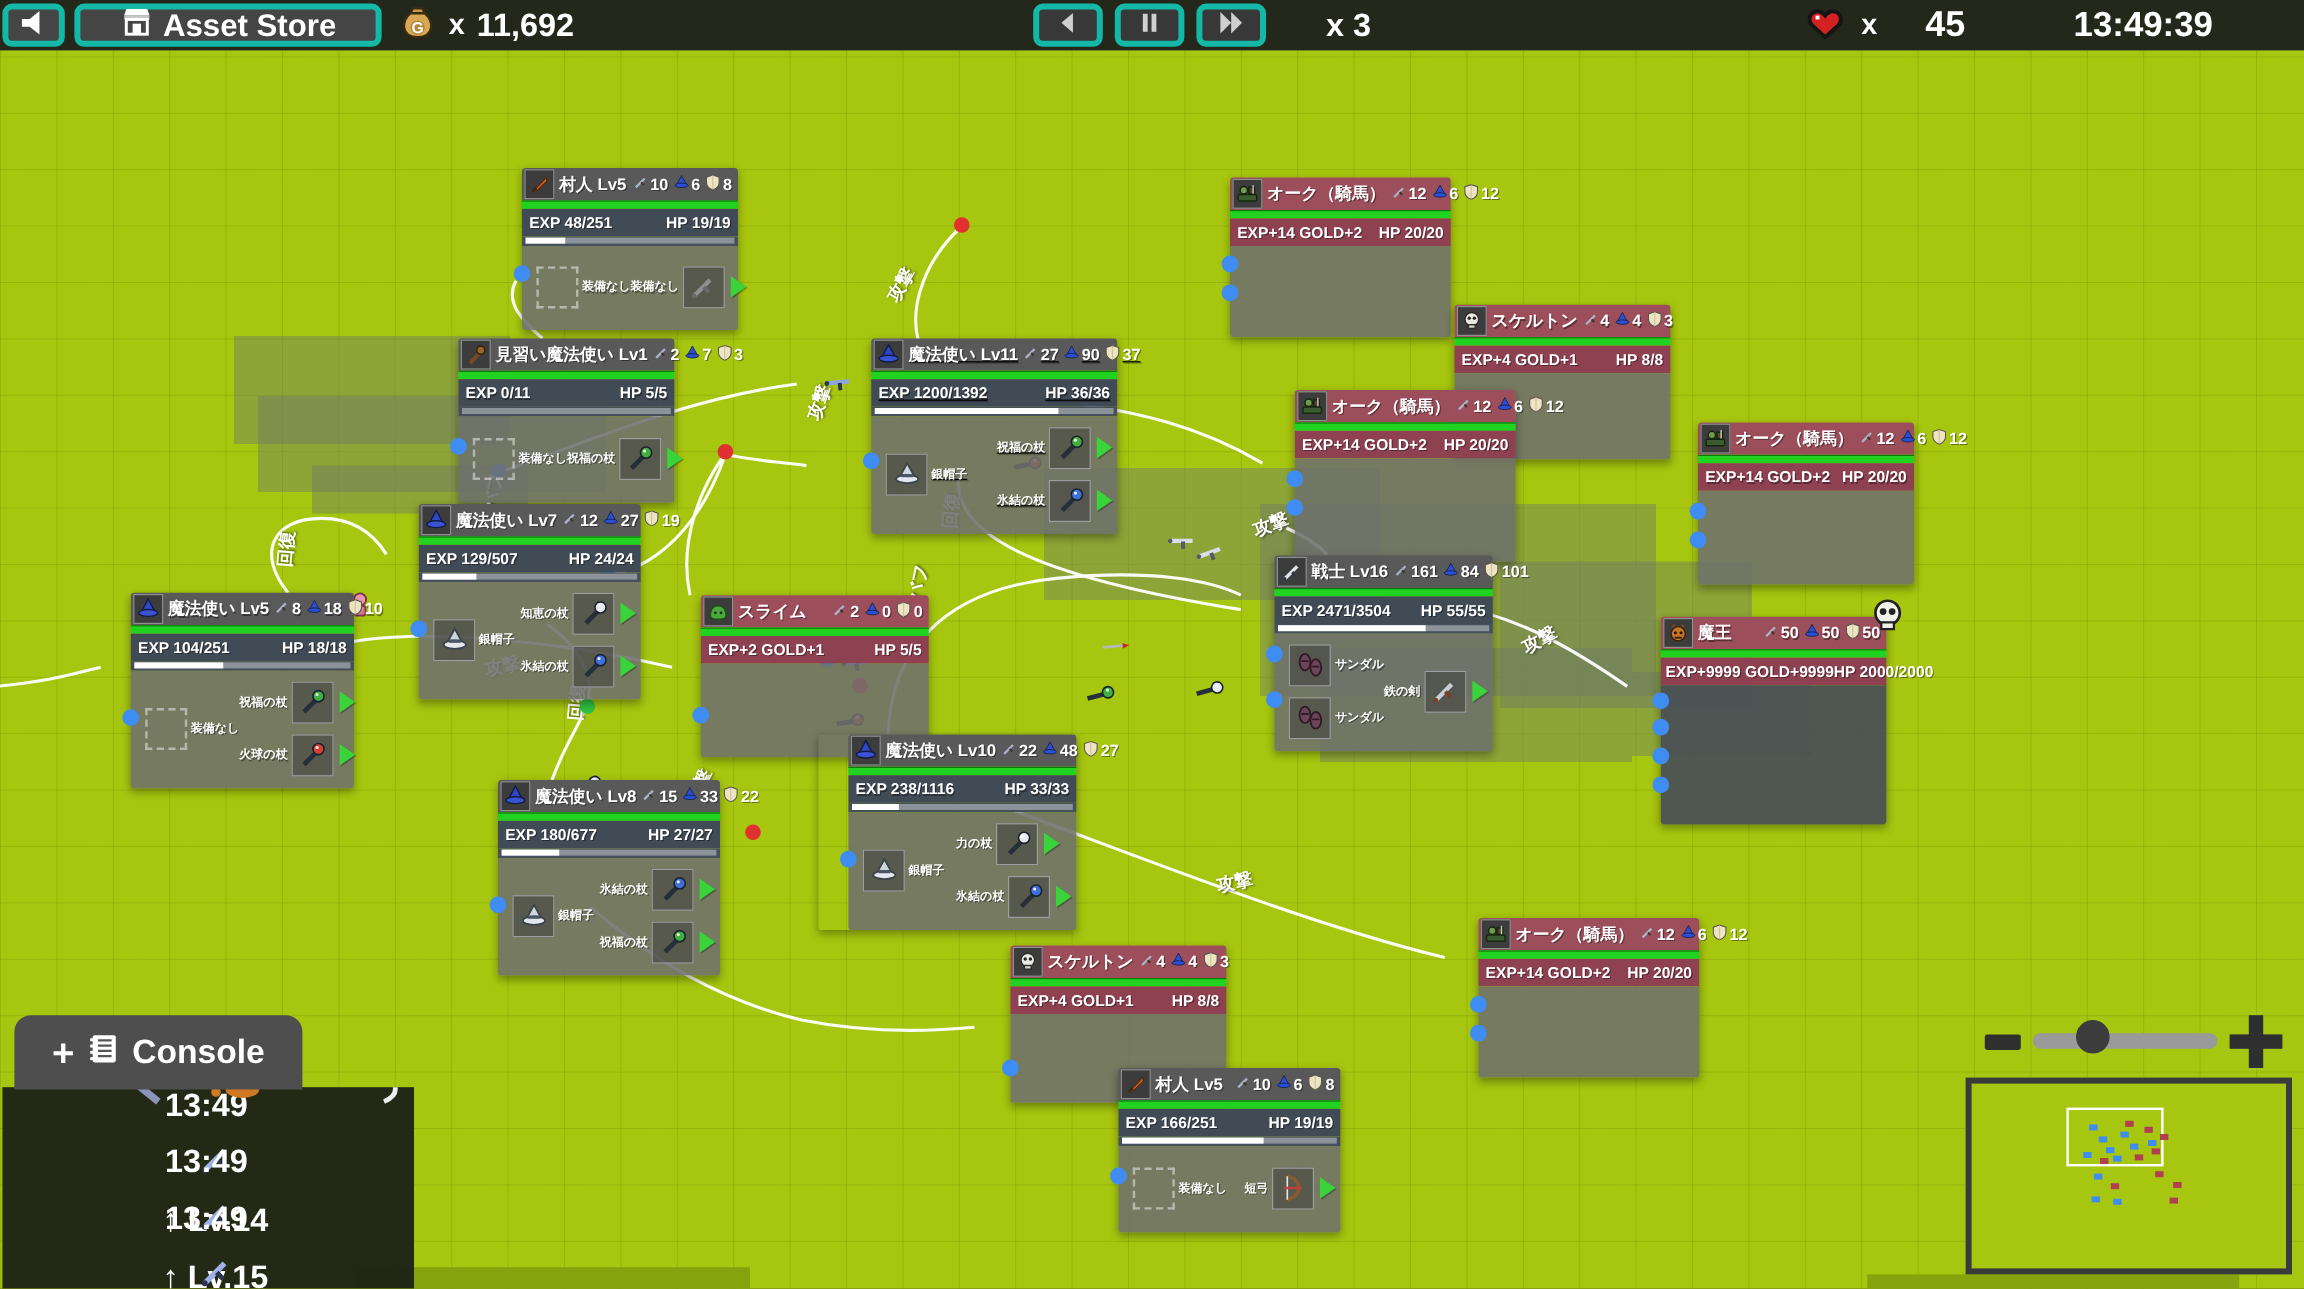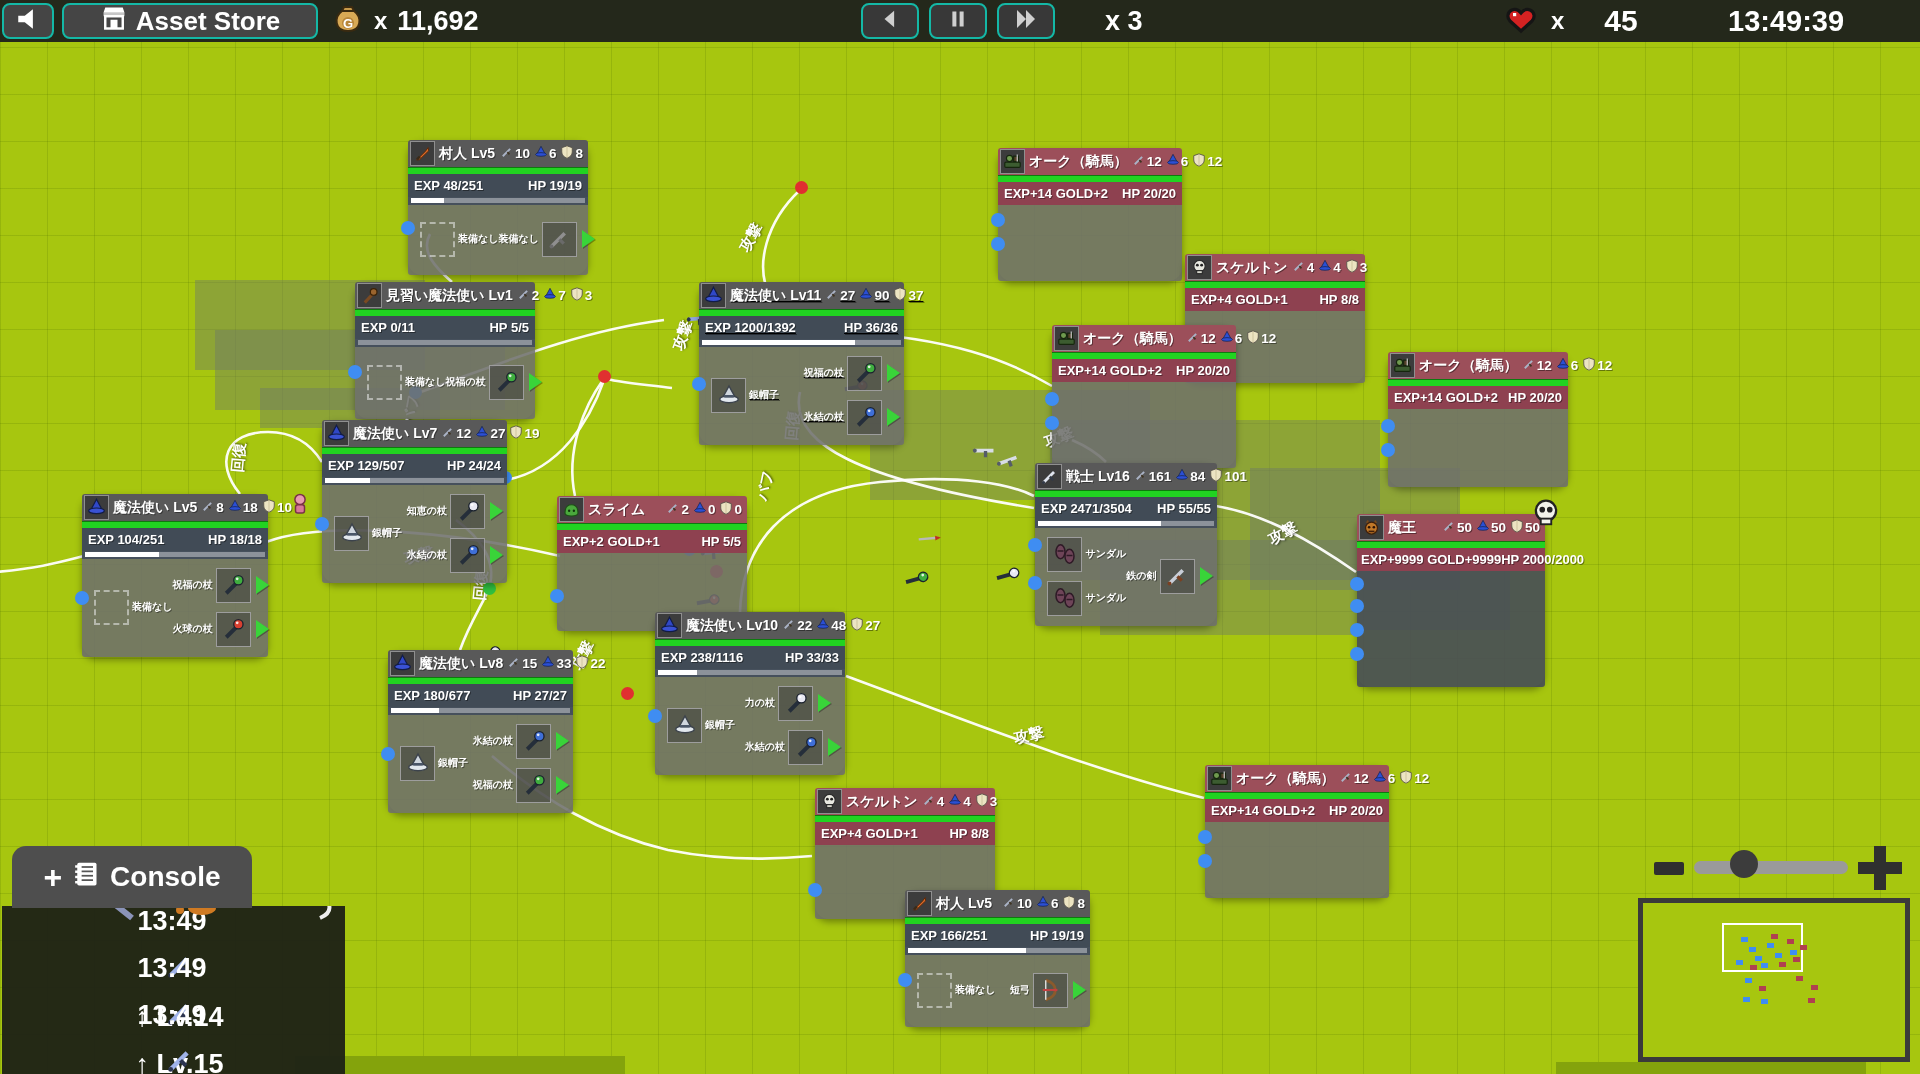--- a/index.html
+++ b/index.html
@@ -13,21 +13,21 @@
       linear-gradient(90deg,rgba(90,120,0,.22) 1px,transparent 1px);
     background-size:47px 47px;}
   .shadow{position:absolute;background:#6e7a66;opacity:.45;z-index:1;}
   .strip{position:absolute;background:#84a30c;z-index:1;}
   #lines{position:absolute;inset:0;z-index:2;pointer-events:none;}
   .flabel{position:absolute;z-index:5;color:#fff;font-weight:bold;font-size:15px;
     text-shadow:1px 1px 2px rgba(0,0,0,.5);white-space:nowrap;pointer-events:none;}
   .fdot{position:absolute;width:13px;height:13px;border-radius:50%;z-index:5;}
   .sprite{position:absolute;z-index:4;pointer-events:none;}
   
-  .card{position:absolute;z-index:3;box-shadow:0 3px 7px rgba(0,0,0,.35);border-radius:14px;}
+  .card{position:absolute;z-index:3;box-shadow:0 3px 7px rgba(0,0,0,.35);border-radius:3px;margin-left:27px;}
   .hdr{display:flex;align-items:center;height:27px;padding:0 5px 0 2px;color:#fff;
     font-weight:bold;font-size:14px;border-radius:3px 3px 0 0;}
   .ally .hdr{background:#595959;}
   .enemy .hdr{background:#9c4f5a;}
   .tile{width:23px;height:23px;background:#3c3c3c;border:1px solid #8f8f8f;flex:none;
     display:flex;align-items:center;justify-content:center;margin-right:3px;}
   .nm{white-space:nowrap;margin-right:auto;padding-left:1px;text-shadow:1px 1px 0 rgba(0,0,0,.4);}
   .st{display:flex;align-items:center;margin-left:4px;font-size:13.5px;text-shadow:1px 1px 0 rgba(0,0,0,.4);}
   .st svg{margin-right:1px;}
   .gbar{height:6px;background:#21d321;border-top:1px solid #0e7a0e;}
@@ -47,21 +47,21 @@
     text-shadow:1px 1px 0 rgba(0,0,0,.4);white-space:nowrap;}
   .slot{width:33px;height:33px;background:rgba(55,55,55,.5);border:1px solid #9d9d9d;flex:none;
     display:flex;align-items:center;justify-content:center;}
   .slot.empty{border:2px dashed rgba(235,235,235,.55);background:transparent;width:31px;height:31px;}
   .garrow{width:0;height:0;border-top:9px solid transparent;border-bottom:9px solid transparent;
     border-left:13px solid #39d439;margin-left:2px;filter:drop-shadow(1px 1px 0 rgba(0,0,0,.3));}
   .cdot{position:absolute;left:-7px;width:14px;height:14px;border-radius:50%;background:#3f8df2;}
   .skull{position:absolute;right:-16px;top:-16px;}
   
   #topbar{position:absolute;left:0;top:0;width:1920px;height:42px;background:#24281b;z-index:10;color:#fff;}
-  .tbtn{position:absolute;top:3px;height:36px;background:#454545;border:2px solid #14b8a6;
+  .tbtn{position:absolute;top:3px;height:36px;background:#454545;border:5px solid #14b8a6;
     border-radius:8px;display:flex;align-items:center;justify-content:center;gap:8px;
     color:#fff;font-weight:bold;box-sizing:border-box;}
   .tbtn.dark{background:#383838;}
   .ttext{position:absolute;top:0;height:42px;display:flex;align-items:center;font-weight:bold;}
   
   #console-tab{position:absolute;left:12px;top:846px;width:240px;height:62px;background:#4e4e4e;
     border-radius:14px 14px 0 0;z-index:11;display:flex;align-items:center;justify-content:center;
     gap:10px;color:#fff;font-weight:bold;font-size:28px;}
   #console-panel{position:absolute;left:2px;top:906px;width:343px;height:168px;background:rgba(30,34,22,.96);
     z-index:10;overflow:hidden;color:#fff;}
@@ -827,21 +827,21 @@
           <div class="cdot" style="top: 52px;"></div>
           <div class="cdot" style="top: 76px;"></div>
         </div>
         <div class="skull"><svg width="30" height="30" viewBox="0 0 16 16">
             <circle cx="8" cy="6.8" r="5.4" fill="#f2f2ea" stroke="#222" stroke-width="1.2"></circle>
             <circle cx="6" cy="6.2" r="1.5" fill="#222"></circle>
             <circle cx="10" cy="6.2" r="1.5" fill="#222"></circle>
             <rect x="5.2" y="11" width="5.6" height="3" fill="#f2f2ea" stroke="#222"></rect>
           </svg></div>
       </div>
-      <div class="card ally" style="left: 655px; top: 612px; width: 190px; z-index: 15;">
+      <div class="card ally" style="left: 655px; top: 612px; width: 190px; z-index: 15; padding-left: 25px;">
         <div class="hdr">
           <div class="tile">
             <svg width="19" height="19" viewBox="0 0 16 16">
               <path d="M8 1 L12.8 10 H3.2 Z" fill="#3048c8" stroke="#121c45"></path>
               <ellipse cx="8" cy="10.8" rx="6.6" ry="2.4" fill="#3a52d4" stroke="#121c45"></ellipse>
             </svg>
           </div>
           <span class="nm">魔法使い Lv10</span>
           <span class="st">
             <span><svg width="14" height="14" viewBox="0 0 16 16">

